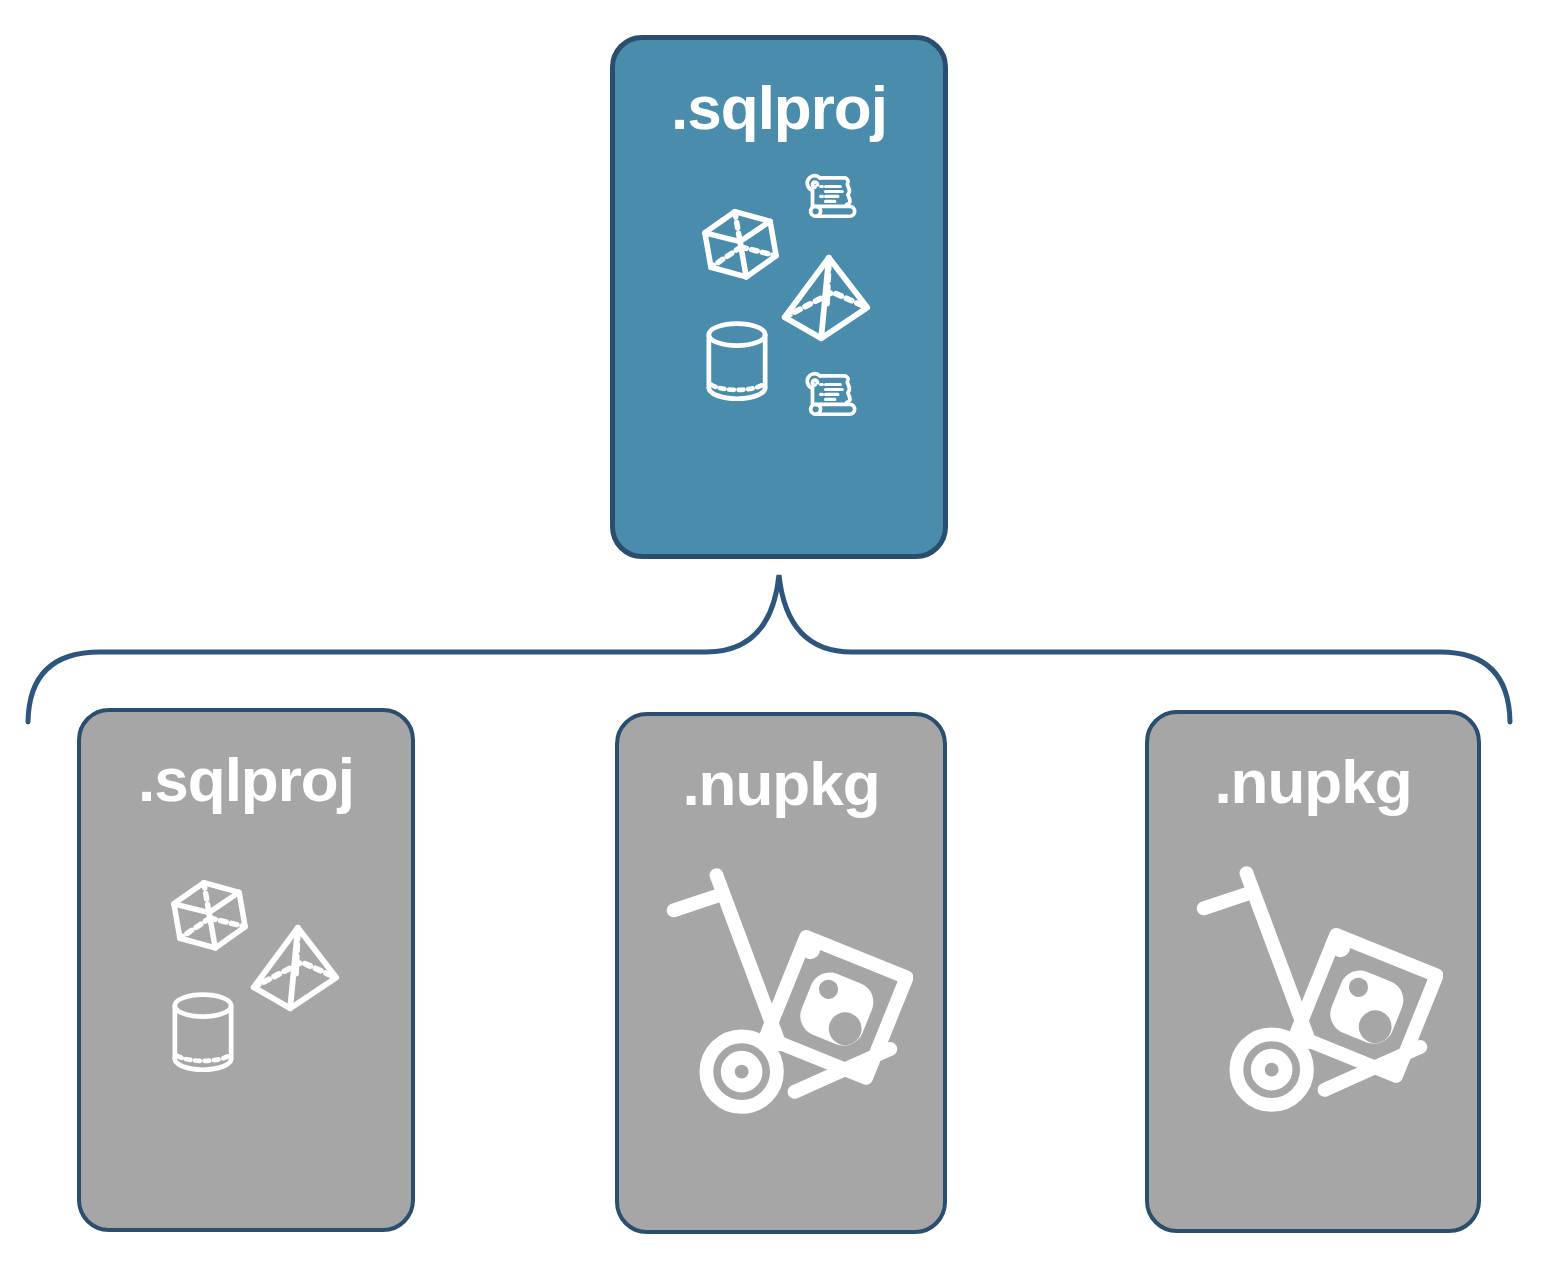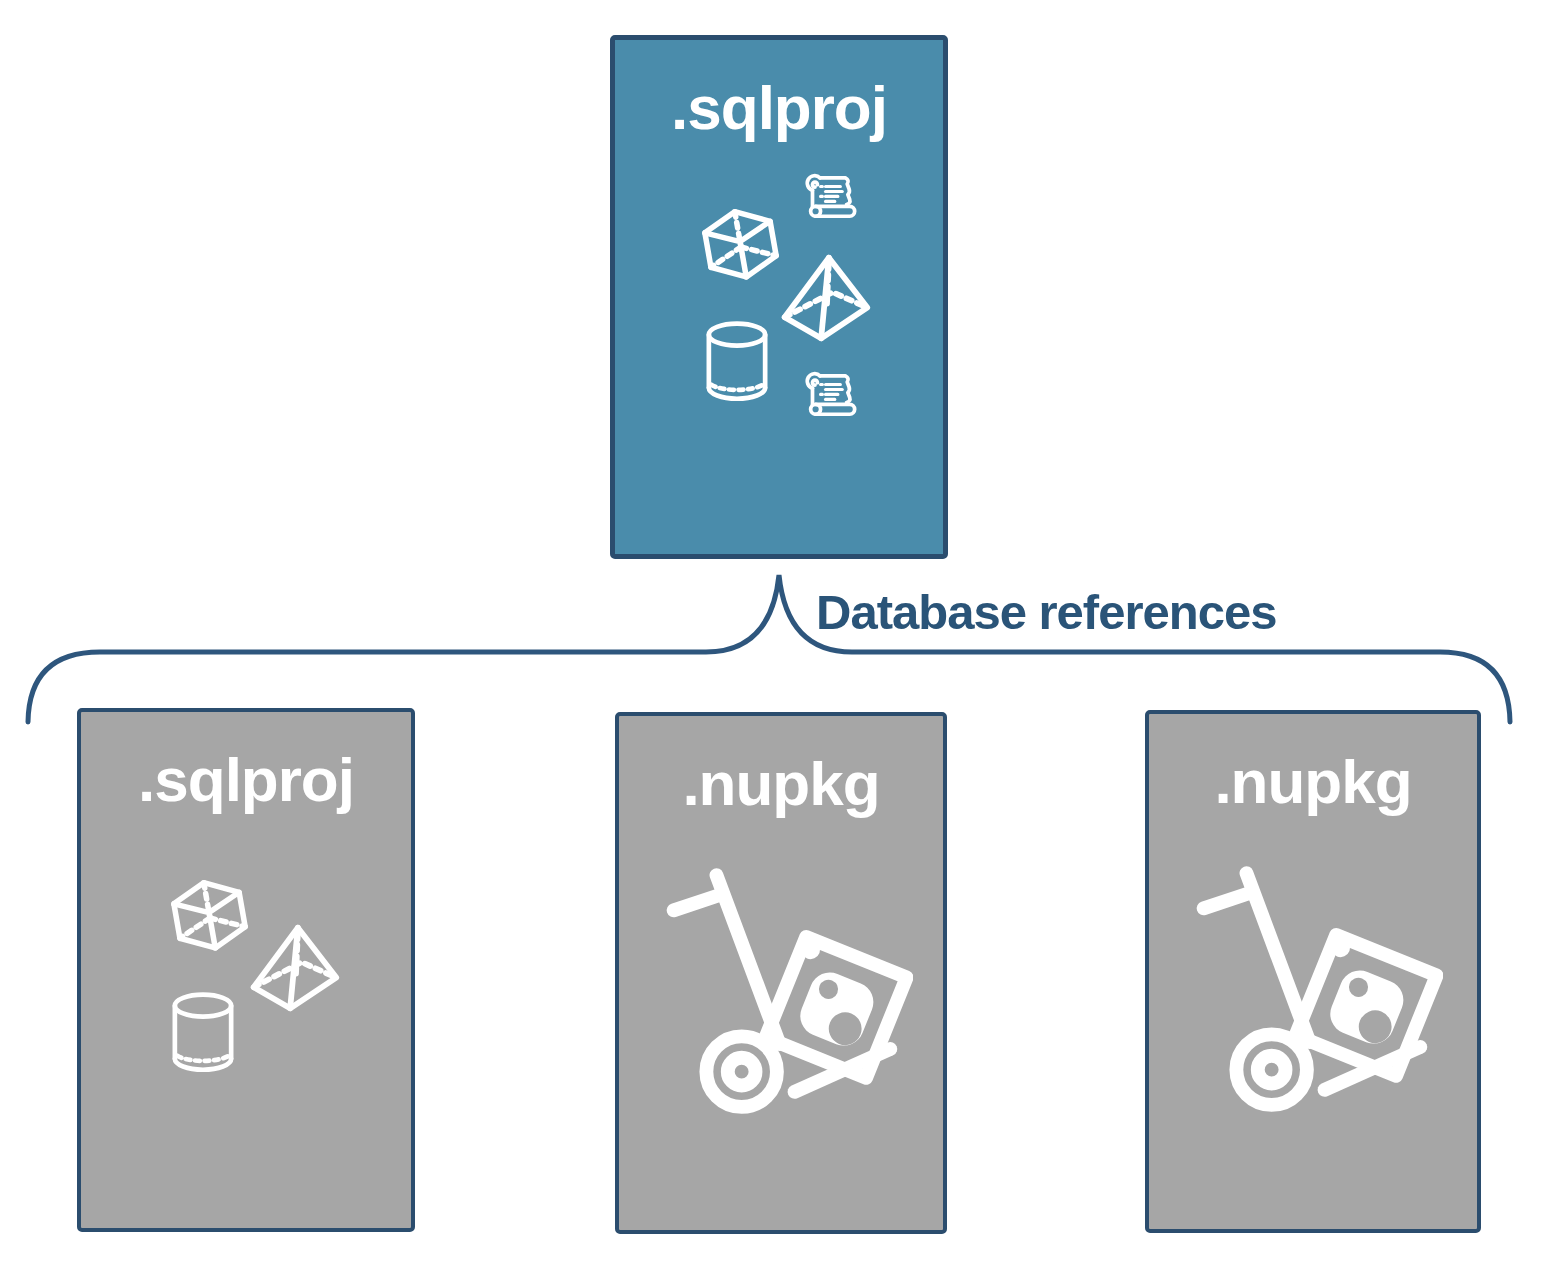--- a/index.html
+++ b/index.html
@@ -2,21 +2,21 @@
 <html style="--accent: #4a8cab; --border: #2b4d6e; --gray: #a6a6a6; --connector: #2e567d; --label_text: #2a5478; --icon: #ffffff; --bg: #ffffff;"><head>
 <meta charset="utf-8">
 <style>
   :root{
     --accent:#4a8cab; --border:#2b4d6e; --gray:#a6a6a6;
     --connector:#2e567d; --label_text:#2a5478; --icon:#ffffff; --bg:#ffffff;
   }
   *{margin:0;padding:0;box-sizing:border-box;}
   body{background:var(--bg);font-family:"Liberation Sans",sans-serif;}
   #canvas{position:relative;width:1566px;height:1274px;background:var(--bg);overflow:hidden;}
-  .box{position:absolute;border-radius:5px;border:4px solid var(--border);padding-left:19px;}
+  .box{position:absolute;border-radius:32px;border:4px solid var(--border);padding-left:19px;}
   .box.accent{background:var(--accent);border-width:5px;}
   .box.gray{background:var(--gray);}
   .box-title{
     position:absolute;top:34px;left:0;right:0;text-align:center;
     font-weight:bold;font-size:62px;line-height:1.1;color:var(--icon);
     letter-spacing:-1px;
   }
   .icon{position:absolute;}
   #box-top   {left:610px; top:35px;  width:338px; height:524px;}
   #box-left  {left:77px;  top:708px; width:338px; height:524px;}
@@ -103,21 +103,20 @@
           <circle cx="51.5" cy="41" r="3.8" fill="var(--icon)"></circle>
         </g>
       </symbol>
     </defs>
   </svg>
 
   <svg id="brace-svg" width="1566" height="1274" viewBox="0 0 1566 1274">
     <path d="M 28 722 Q 29 652 100 652 L 706 652 Q 771 652 779 575 Q 787 652 852 652 L 1440 652 Q 1509 652 1510 722" fill="none" stroke="var(--connector)" stroke-width="5" stroke-linecap="round"></path>
   </svg>
 
-  <div id="connector-label">Database references</div>
 
   <div class="box accent" id="box-top">
     <div class="box-title">.sqlproj</div>
     <svg class="icon i-cube-top" viewBox="0 0 100 100">
         <use href="#sym-cube"></use>
       </svg>
     <svg class="icon i-scroll-top1" viewBox="0 0 100 100">
         <use href="#sym-scroll"></use>
       </svg>
     <svg class="icon i-pyramid-top" viewBox="0 0 100 100">

